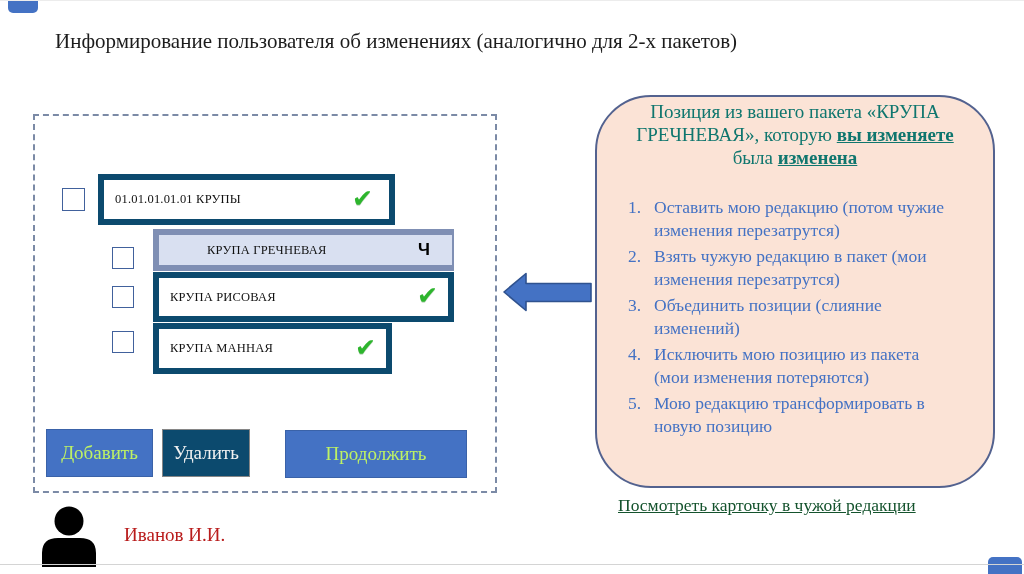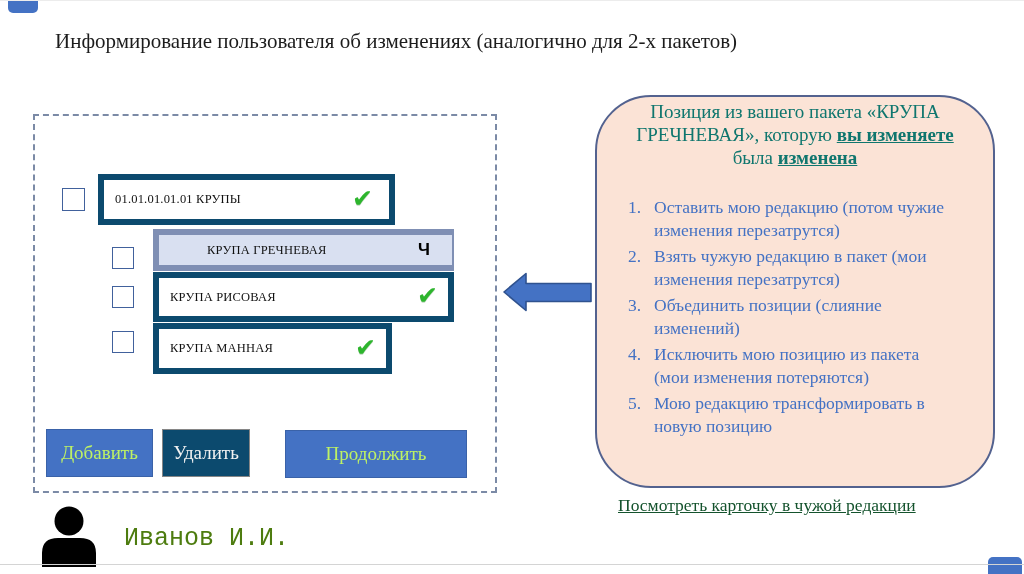--- a/index.html
+++ b/index.html
@@ -57,21 +57,21 @@
   #cb-4{left:112px;top:330px;}
   .btn{
     position:absolute;display:flex;align-items:center;justify-content:center;
     color:#bef264;font-size:19px;cursor:pointer;box-sizing:border-box;
   }
   #btn-add{left:46px;top:428px;width:107px;height:48px;background:#4472C4;border:1px solid #3a62a8;}
   #btn-delete{left:162px;top:428px;width:88px;height:48px;background:#0c4a6e;border:1px solid #868686;color:#f2f2f2;}
   #btn-continue{left:285px;top:429px;width:182px;height:48px;background:#4472C4;border:1px solid #3a62a8;}
   
   #user-icon{position:absolute;left:40px;top:504px;width:58px;height:62px;}
-  #user-name{position:absolute;left:124px;top:523px;font-size:25px;color:#4d7c0f;font-family:Liberation Mono, monospace;}
+  #user-name{position:absolute;left:124px;top:523px;font-size:19px;color:#b91c1c;}
   
   #arrow-left{position:absolute;left:503px;top:271px;width:89px;height:40px;}
   
   #notice-box{
     position:absolute;left:595px;top:94px;width:400px;height:393px;
     background:#fbe3d6;border:2px solid #53628f;border-radius:56px;box-sizing:border-box;
   }
   #notice-header{
     position:absolute;left:595px;top:99px;width:400px;box-sizing:border-box;
     padding:0 27px;text-align:center;font-size:19px;line-height:23px;color:#0f766e;

